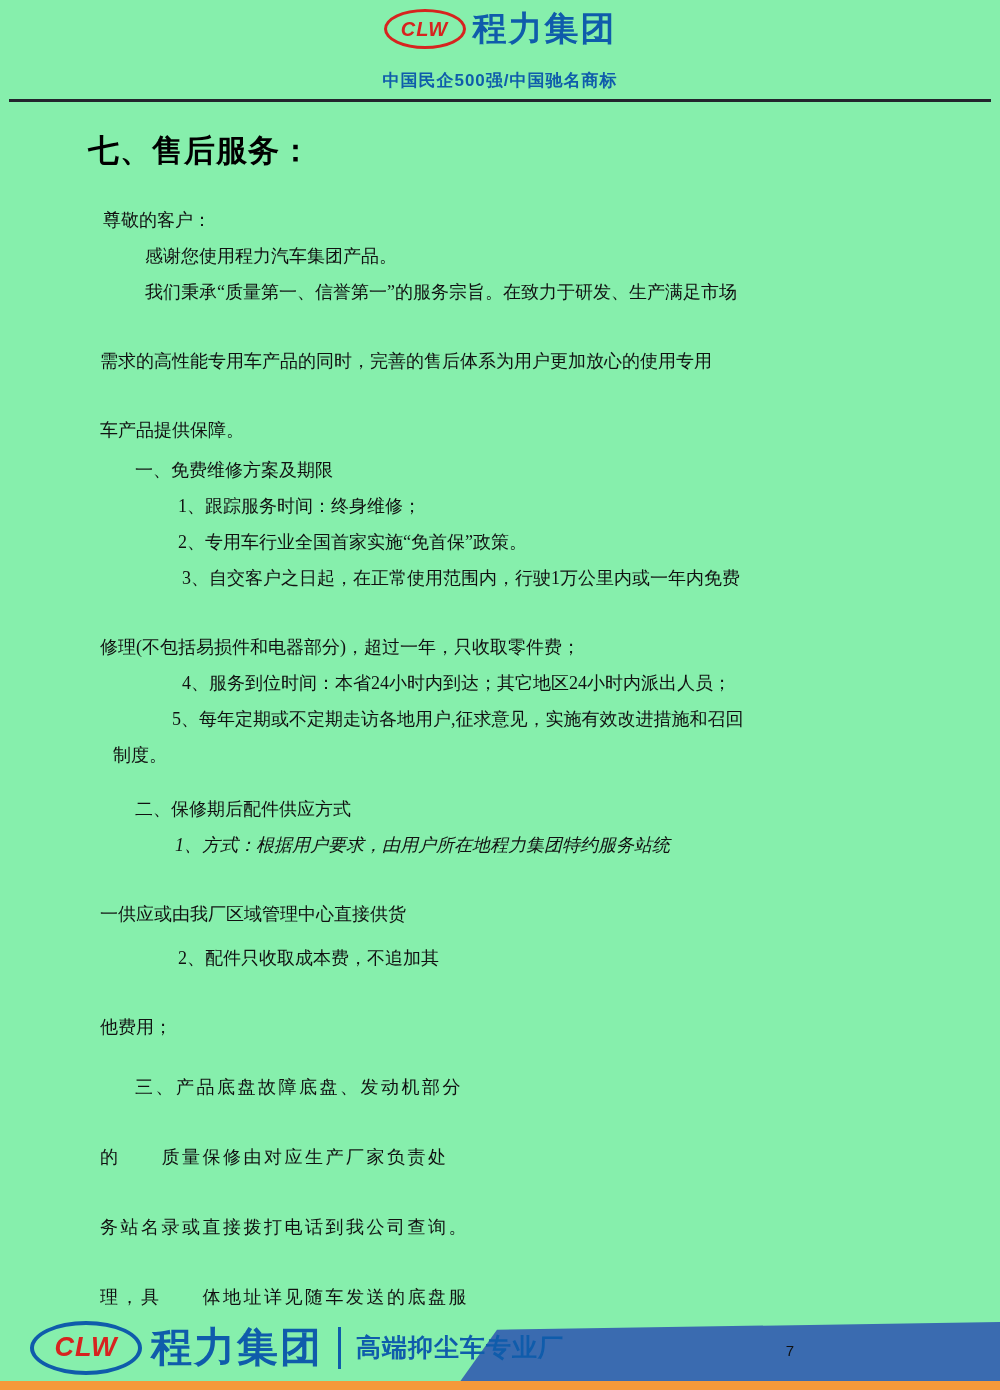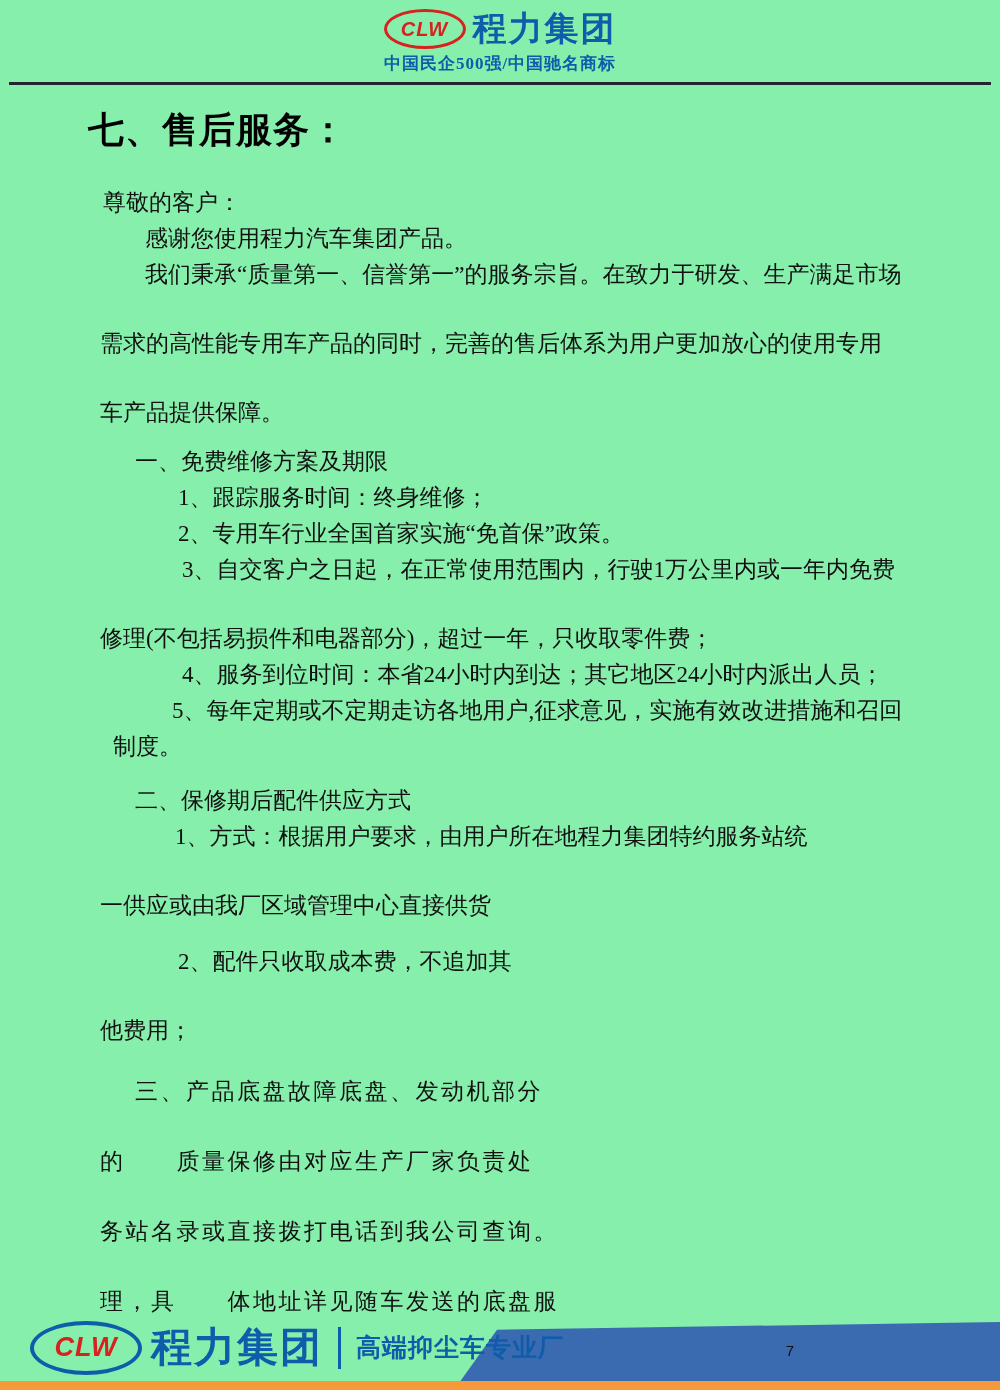--- a/index.html
+++ b/index.html
@@ -20,47 +20,47 @@
     border-radius:50%;
     font-family:"Liberation Sans","DejaVu Sans",sans-serif;
     font-style:italic;font-weight:900;letter-spacing:1px;
   }
   .hdr-oval{width:76px;height:34px;border:3px solid #d7231f;color:#d7231f;font-size:20px;}
   .hdr-name{
     font-family:"Liberation Sans","DejaVu Sans",sans-serif;
     font-weight:900;font-size:34px;color:#0f5cab;letter-spacing:2px;
   }
   .hdr-tagline{
-    margin-top:0;
-    font-family:Liberation Serif, serif;
+    margin-top:17px;
+    font-family:Liberation Sans, sans-serif;
     font-weight:700;font-size:17px;color:#0f5cab;letter-spacing:1px;
   }
   .hdr-rule{margin:7px auto 0 auto;width:982px;border-top:3px solid #23242d;}
   
   .title{
-    margin:21px 0 0 88px;
+    margin:28px 0 0 88px;
     font-family:"Liberation Sans","DejaVu Sans",sans-serif;
-    font-weight:800;font-size:36px;color:#000;letter-spacing:1px;
+    font-weight:800;font-size:31px;color:#000;letter-spacing:1px;
   }
   
-  .content{margin:30px 60px 0 100px;font-size:23px;}
+  .content{margin:30px 60px 0 100px;font-size:18px;}
   .ln{line-height:36px;white-space:pre;}
   .wide{letter-spacing:2.5px;line-height:37px;}
   .i0{padding-left:0;margin-top:33px;}
   .i3{padding-left:3px;}
   .i13{padding-left:13px;}
   .i35{padding-left:35px;}
   .i45{padding-left:45px;}
   .i72{padding-left:72px;font-family:Liberation Serif, serif;}
-  .i75{padding-left:75px;}
+  .i75{padding-left:75px;font-style:italic;}
   .i78{padding-left:78px;}
   .i82{padding-left:82px;}
-  .mt20{margin-top:13px;}
+  .mt20{margin-top:4px;}
   .mt18{margin-top:18px;font-family:Liberation Serif, serif;}
-  .mt8{margin-top:20px;}
+  .mt8{margin-top:8px;}
   .mt24{margin-top:24px;}
   
   .f-logo{
     position:absolute;left:30px;top:1320px;
     display:flex;align-items:center;gap:9px;
   }
   .f-oval{width:104px;height:46px;border:4px solid #0f5cab;color:#d7231f;font-size:27px;}
   .f-name{
     font-family:"Liberation Sans","DejaVu Sans",sans-serif;
     font-weight:900;font-size:41px;color:#0f5cab;letter-spacing:2px;

